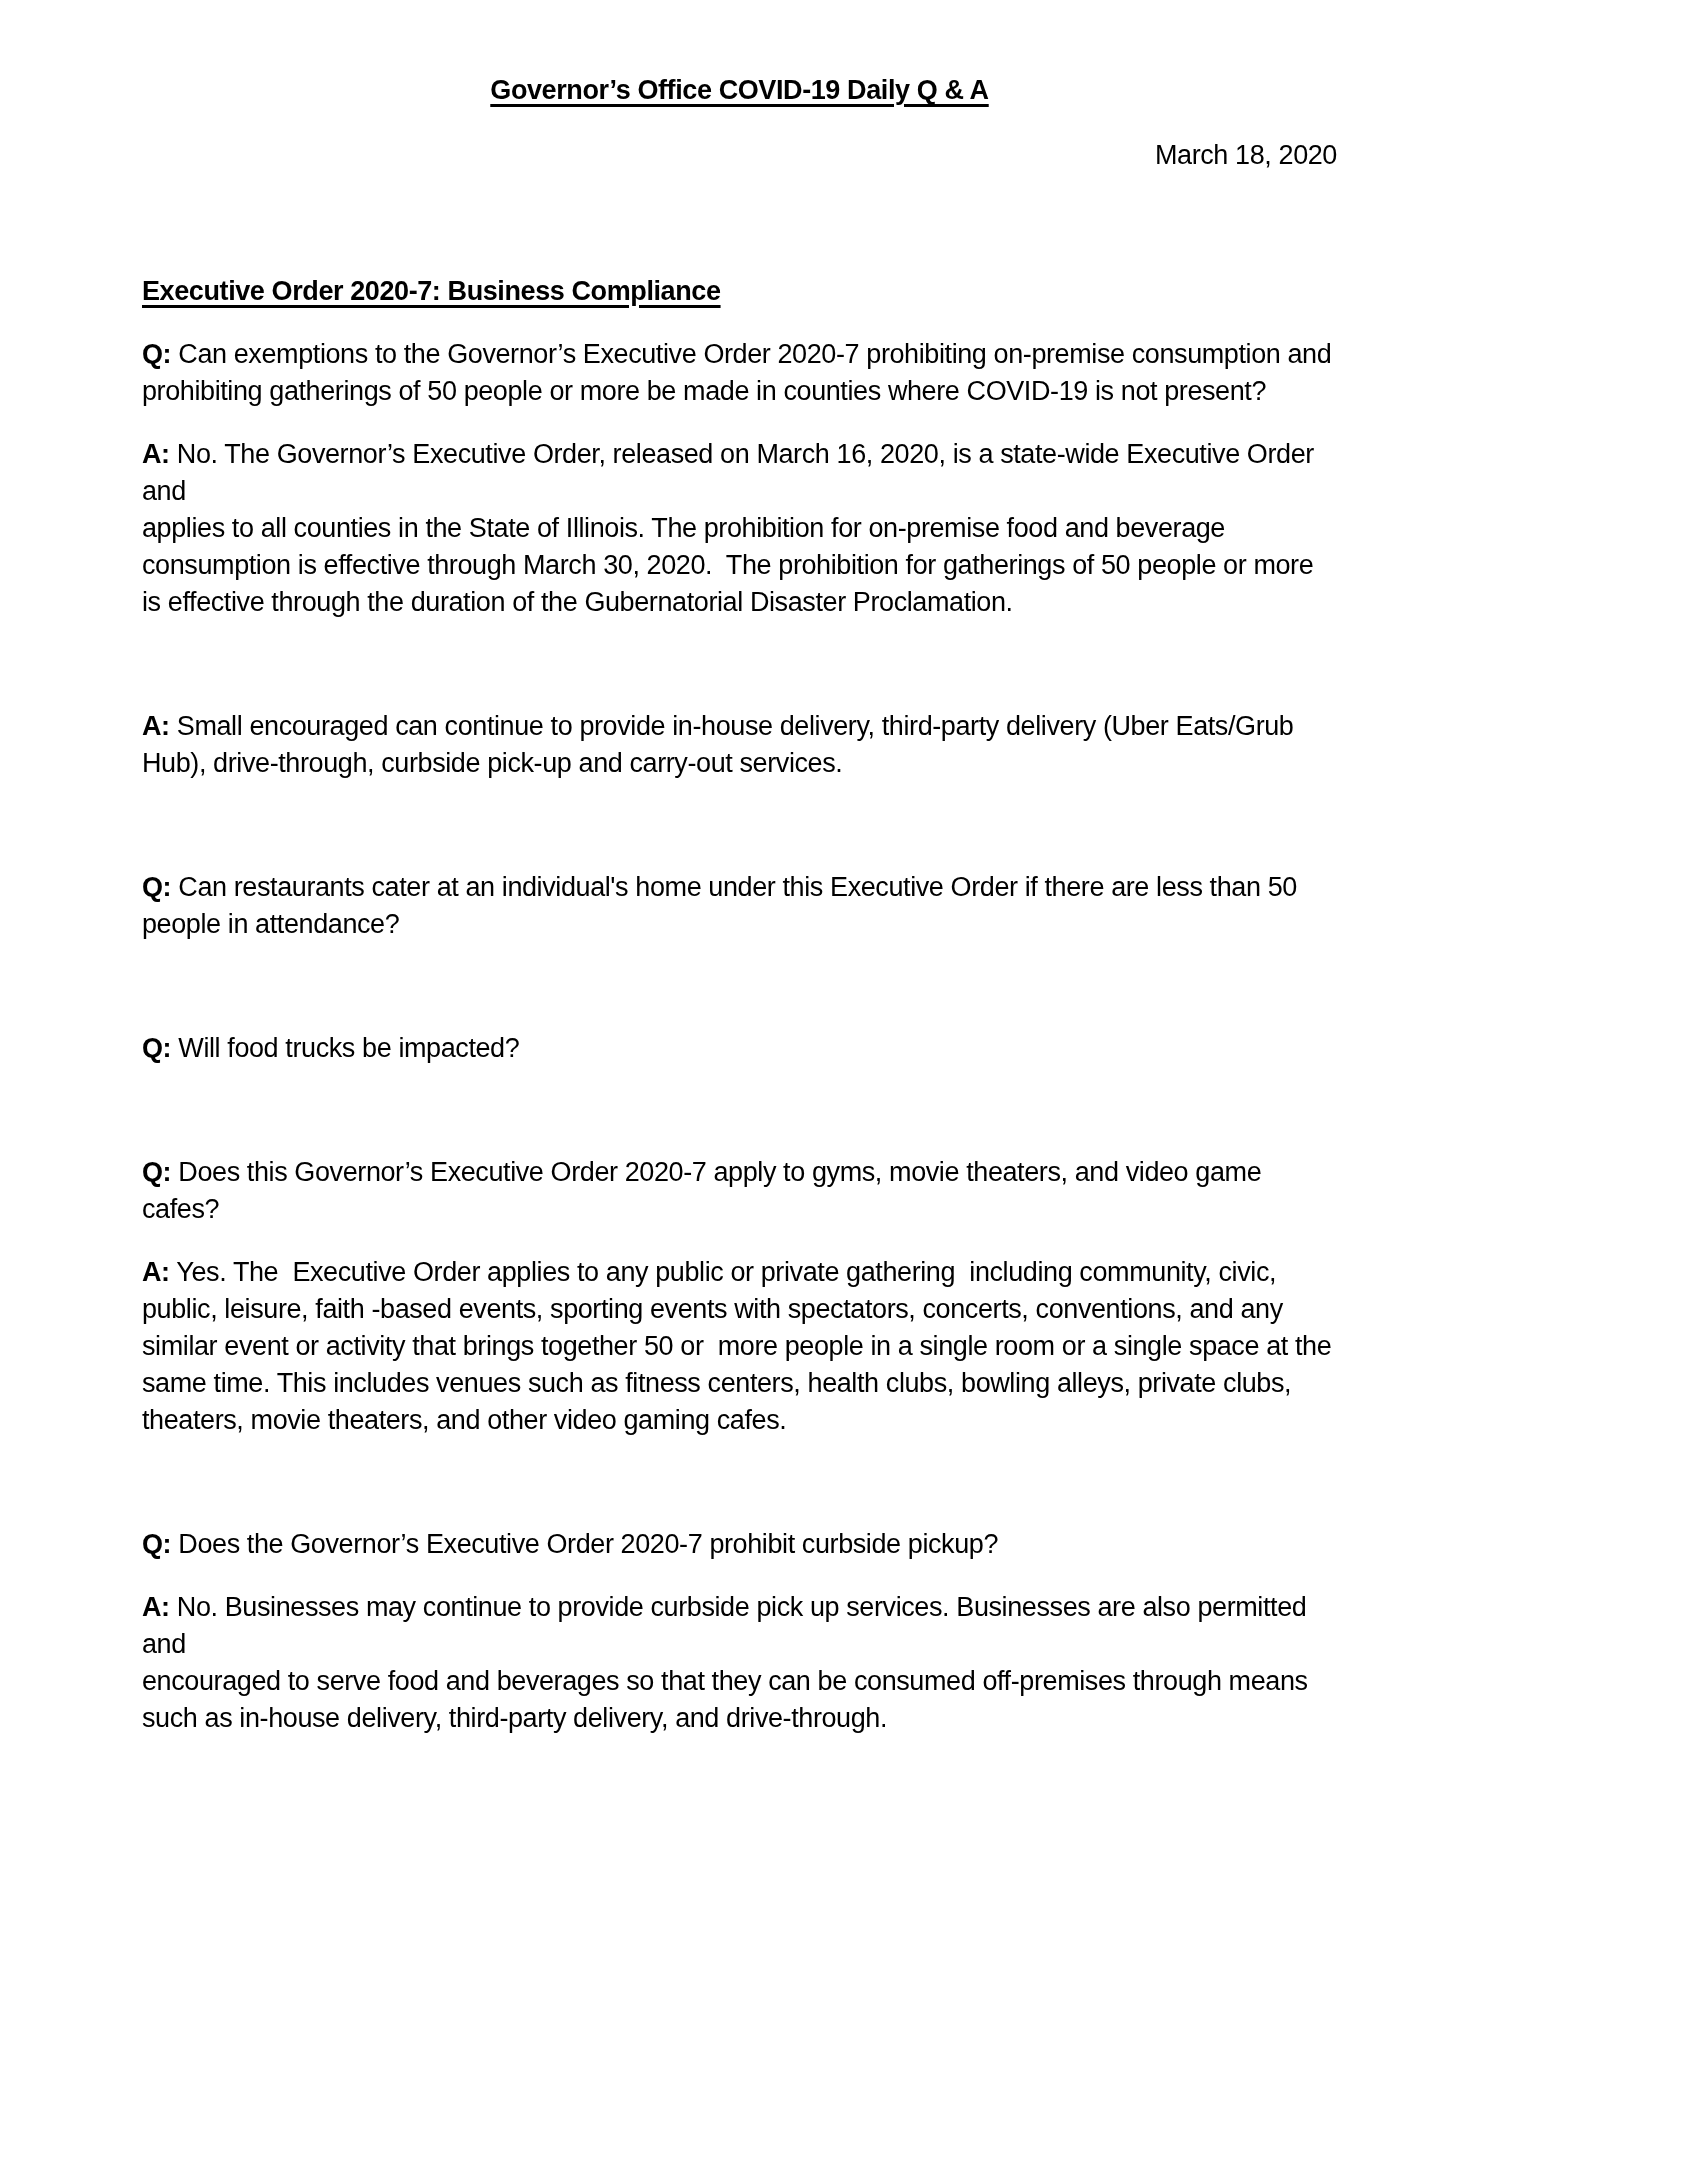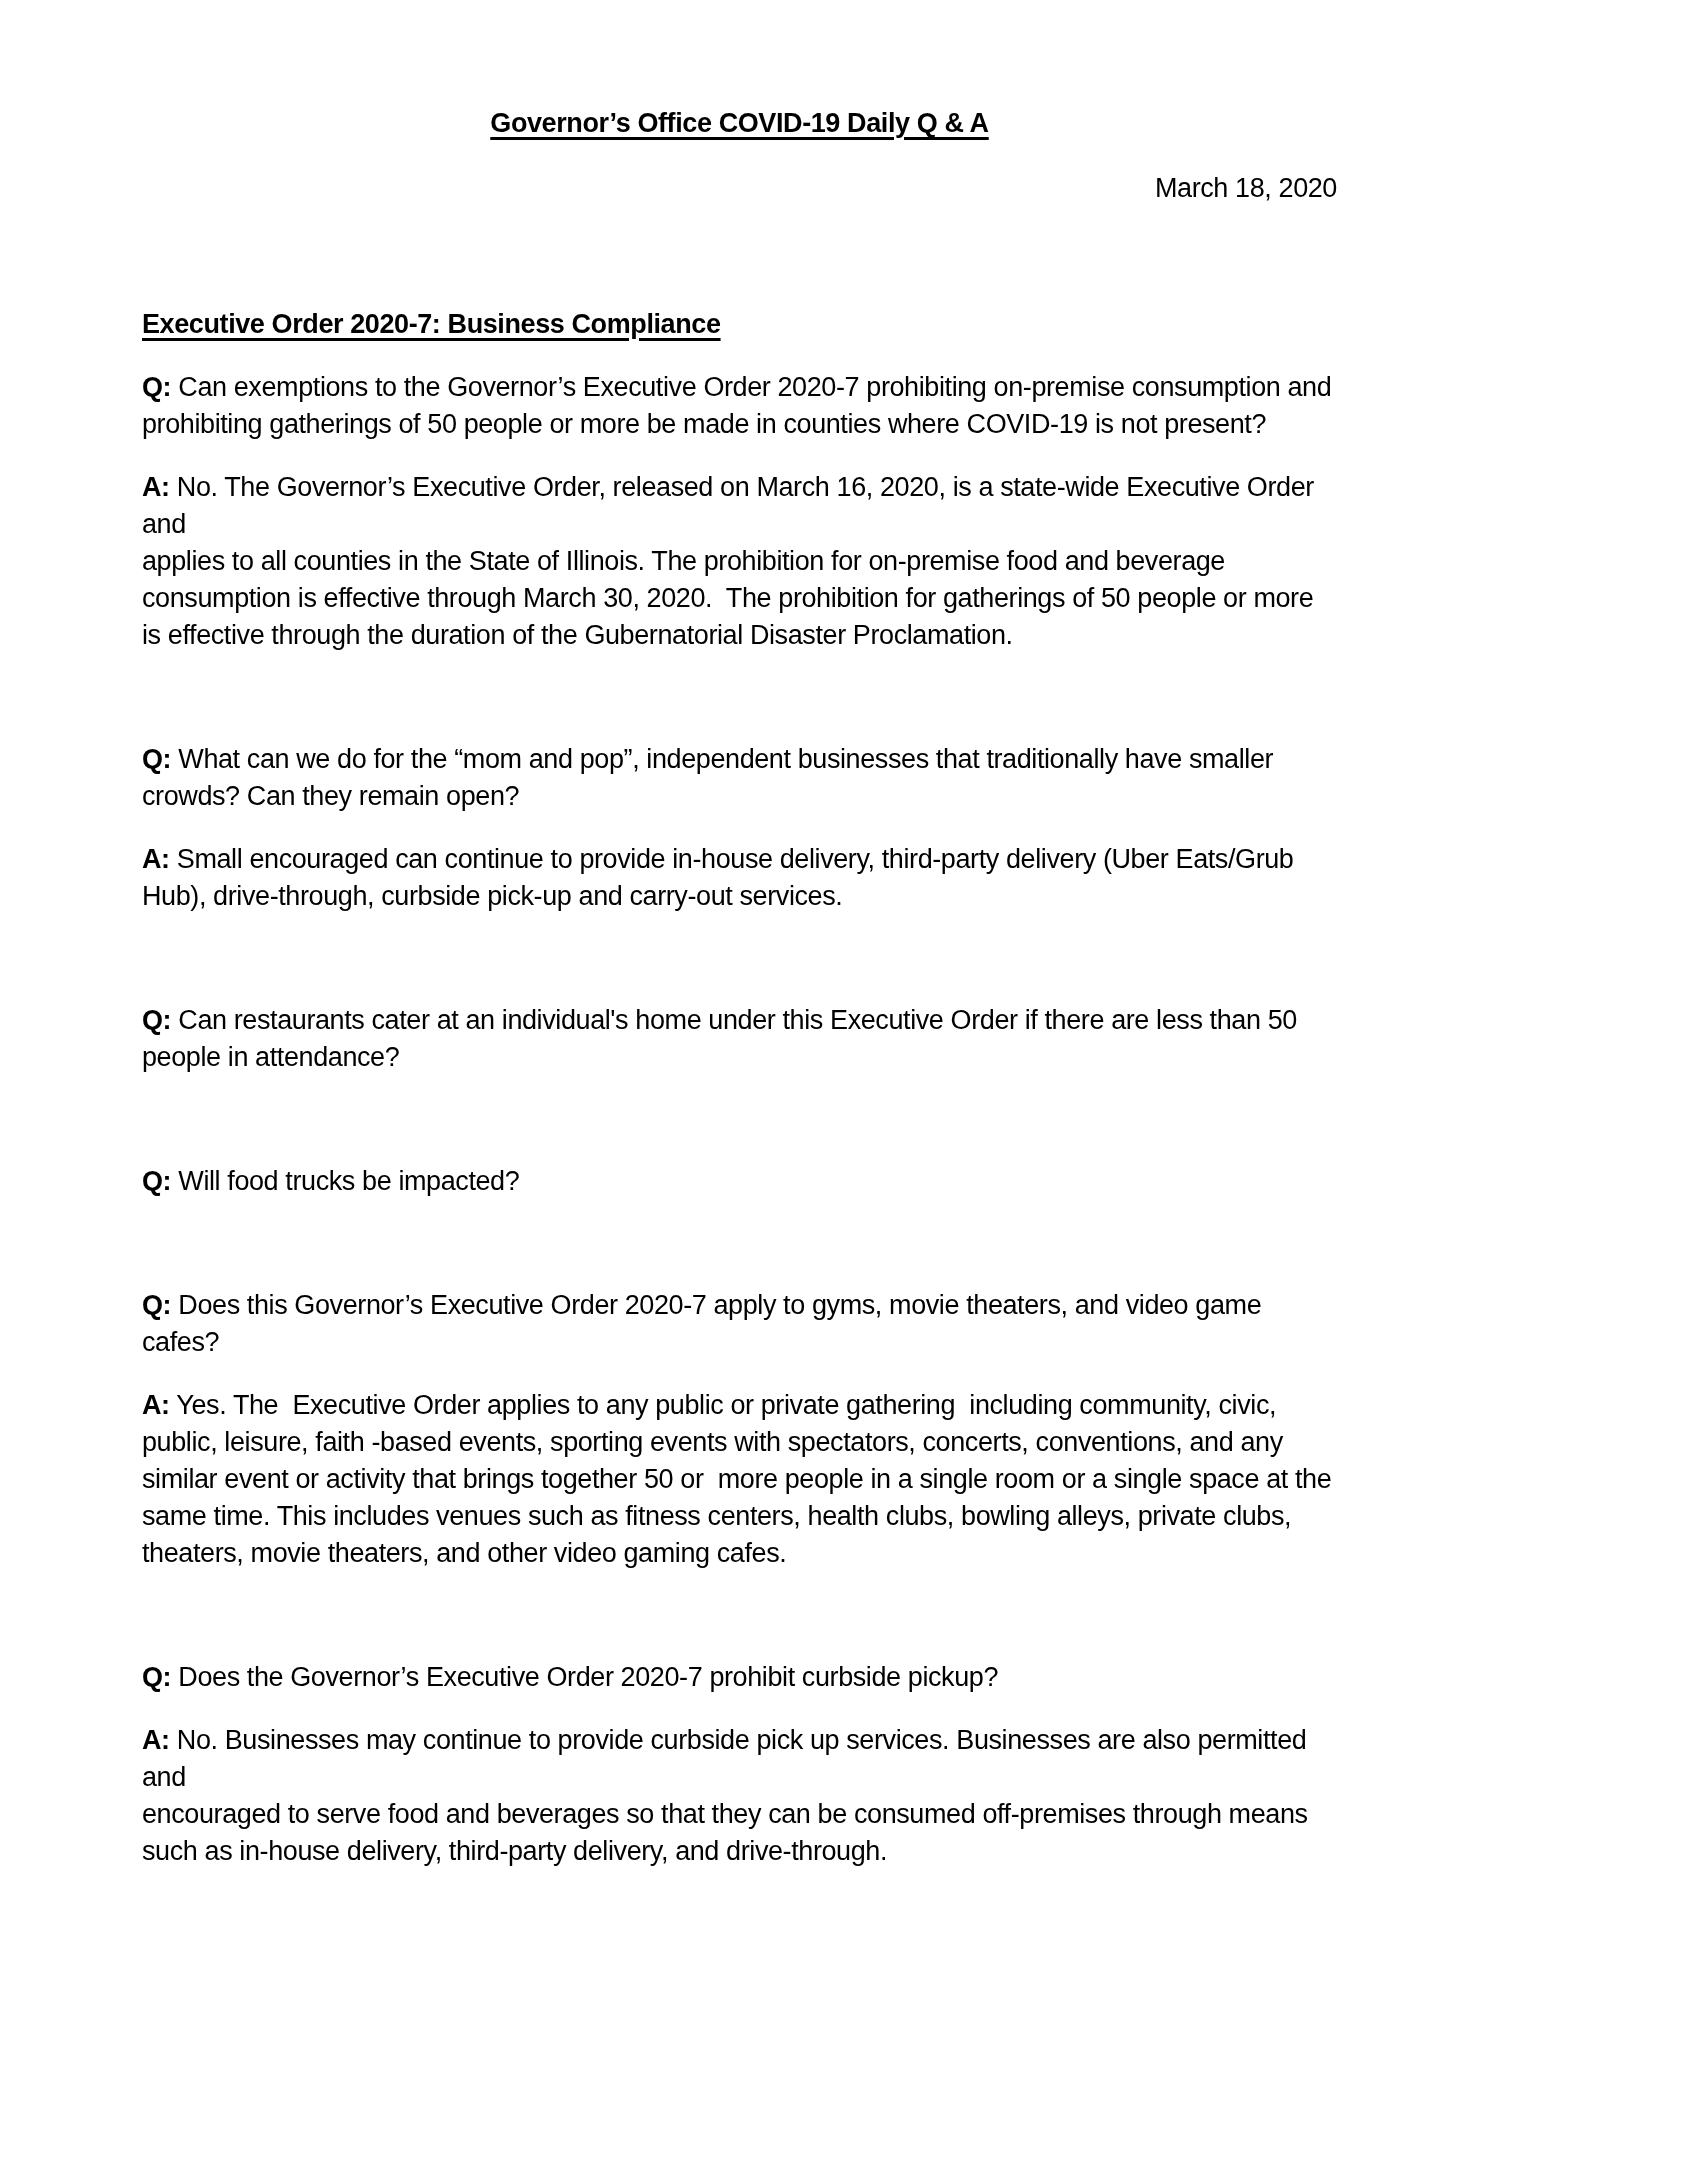--- a/index.html
+++ b/index.html
@@ -6,21 +6,21 @@
     margin: 0;
     padding: 0;
     background: #ffffff;
   }
   .page {
     position: relative;
     width: 1474px;
     height: 2178px;
     background: #ffffff;
     box-sizing: border-box;
-    padding: 105px 137px 0 142px;
+    padding: 72px 137px 0 142px;
     font-family: "Liberation Sans", sans-serif;
     font-size: 27px;
     line-height: 37px;
     letter-spacing: -0.4px;
     color: #000000;
     overflow: hidden;
   }
   .doc-title {
     text-align: center;
     font-weight: bold;
@@ -75,22 +75,20 @@
   <div class="qa-block">
     <p class="q-para"><span class="lbl">Q:</span><span> Can exemptions to the Governor’s Executive Order 2020-7 prohibiting on-premise consumption and
 prohibiting gatherings of 50 people or more be made in counties where COVID-19 is not present?</span></p>
     <p class="a-para"><span class="lbl">A:</span><span> No. The Governor’s Executive Order, released on March 16, 2020, is a state-wide Executive Order and
 applies to all counties in the State of Illinois. The prohibition for on-premise food and beverage
 consumption is effective through March 30, 2020.  The prohibition for gatherings of 50 people or more
 is effective through the duration of the Gubernatorial Disaster Proclamation.</span></p>
   </div>
 
   <div class="qa-block">
-    <p class="q-para"><span class="lbl">Q:</span><span> What can we do for the “mom and pop”, independent businesses that traditionally have smaller
-crowds? Can they remain open?</span></p>
     <p class="a-para"><span class="lbl">A:</span><span> Small encouraged can continue to provide in-house delivery, third-party delivery (Uber Eats/Grub
 Hub), drive-through, curbside pick-up and carry-out services.</span></p>
   </div>
 
   <div class="qa-block">
     <p class="q-para"><span class="lbl">Q:</span><span> Can restaurants cater at an individual's home under this Executive Order if there are less than 50
 people in attendance?</span></p>
   </div>
 
   <div class="qa-block">

